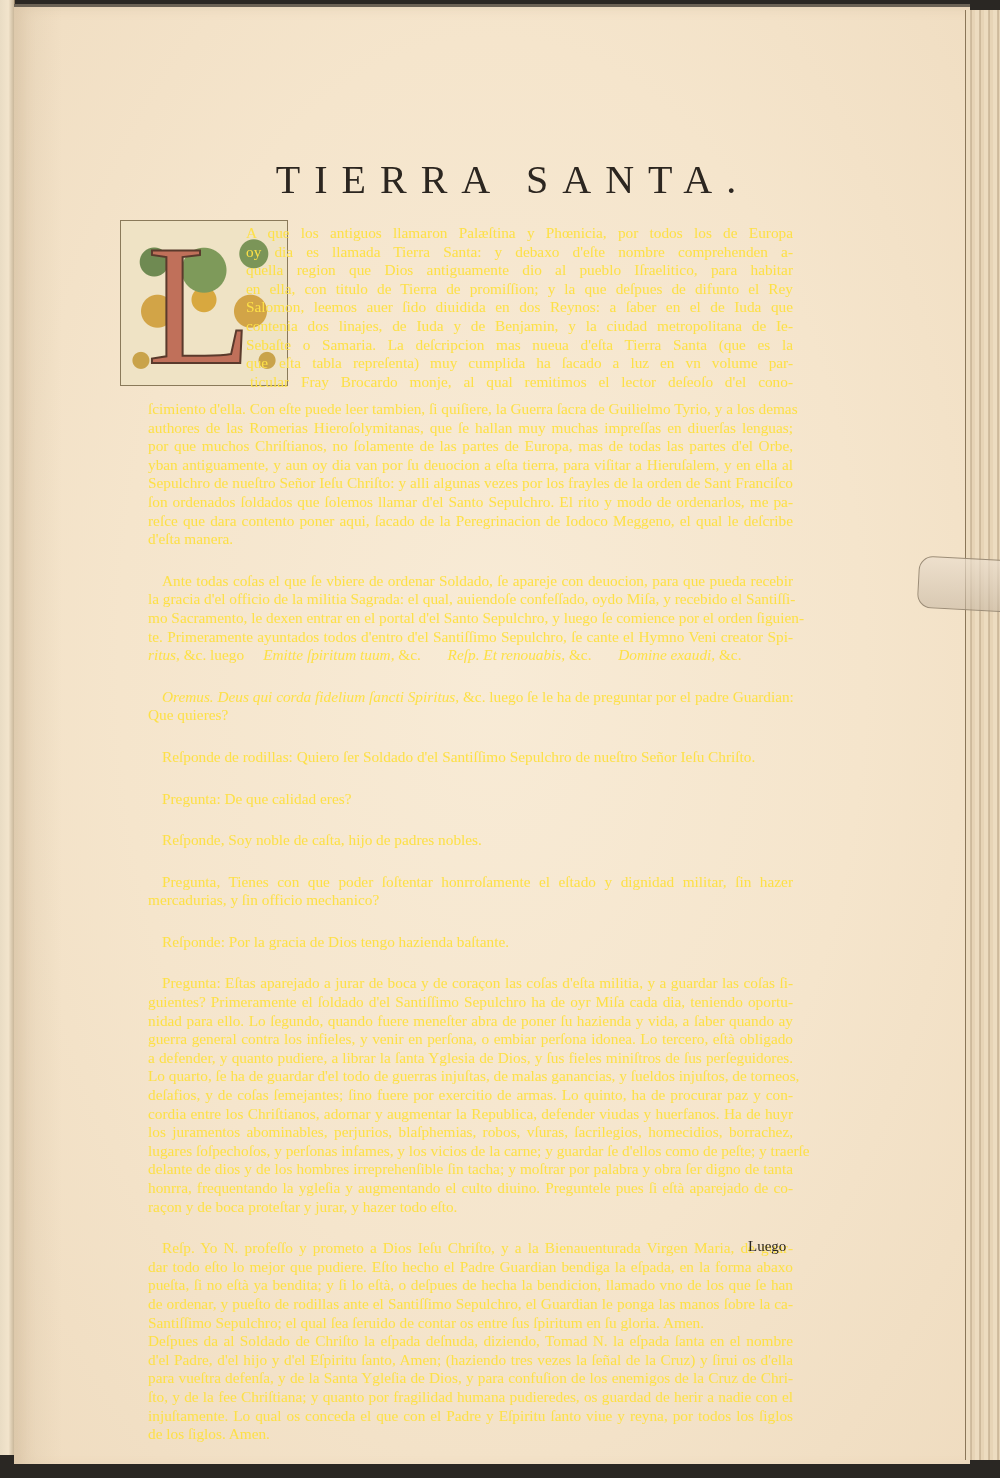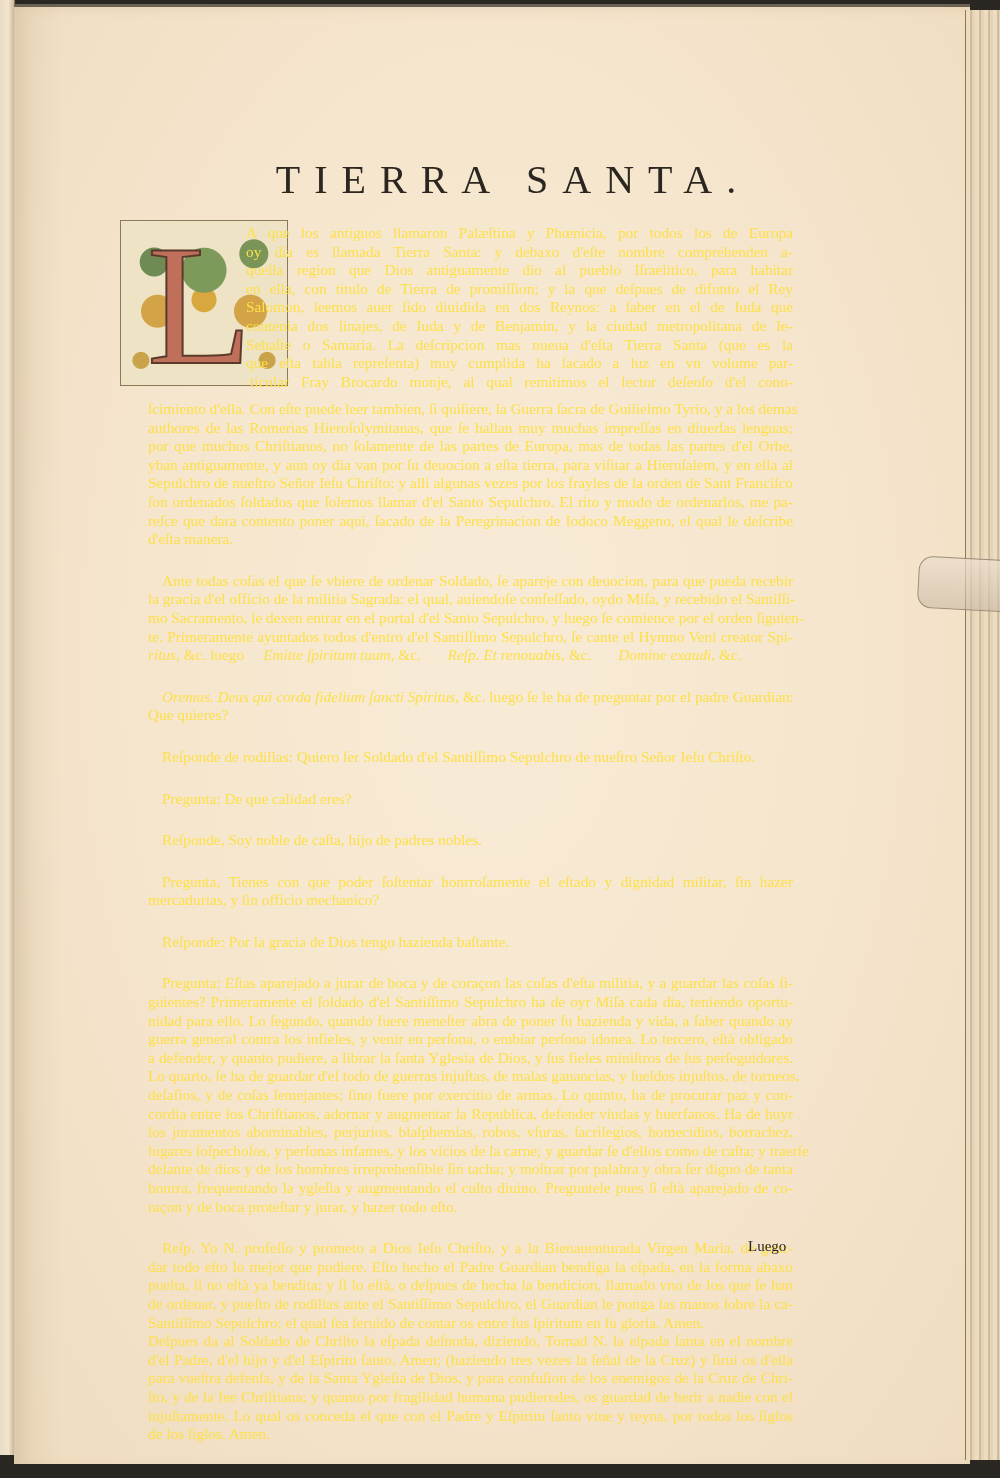--- a/index.html
+++ b/index.html
@@ -150,21 +150,21 @@
   <div>
     <span class="line indent">Pregunta: Eſtas aparejado a jurar de boca y de coraçon las coſas d'eſta militia, y a guardar las coſas ſi-</span>
     <span class="line">guientes? Primeramente el ſoldado d'el Santiſſimo Sepulchro ha de oyr Miſa cada dia, teniendo oportu-</span>
     <span class="line">nidad para ello. Lo ſegundo, quando fuere meneſter abra de poner ſu hazienda y vida, a ſaber quando ay</span>
     <span class="line">guerra general contra los infieles, y venir en perſona, o embiar perſona idonea. Lo tercero, eſtà obligado</span>
     <span class="line">a defender, y quanto pudiere, a librar la ſanta Yglesia de Dios, y ſus fieles miniſtros de ſus perſeguidores.</span>
     <span class="line">Lo quarto, ſe ha de guardar d'el todo de guerras injuſtas, de malas ganancias, y ſueldos injuſtos, de torneos,</span>
     <span class="line">deſafios, y de coſas ſemejantes; ſino fuere por exercitio de armas. Lo quinto, ha de procurar paz y con-</span>
     <span class="line">cordia entre los Chriſtianos, adornar y augmentar la Republica, defender viudas y huerfanos. Ha de huyr</span>
     <span class="line">los juramentos abominables, perjurios, blaſphemias, robos, vſuras, ſacrilegios, homecidios, borrachez,</span>
-    <span class="line">lugares ſoſpechoſos, y perſonas infames, y los vicios de la carne; y guardar ſe d'ellos como de caſta; y traerſe</span>
+    <span class="line">lugares ſoſpechoſos, y perſonas infames, y los vicios de la carne; y guardar ſe d'ellos como de peſte; y traerſe</span>
     <span class="line">delante de dios y de los hombres irreprehenſible ſin tacha; y moſtrar por palabra y obra ſer digno de tanta</span>
     <span class="line">honrra, frequentando la ygleſia y augmentando el culto diuino. Preguntele pues ſi eſtà aparejado de co-</span>
     <span class="line last">raçon y de boca proteſtar y jurar, y hazer todo eſto.</span>
   </div>
 
   <div>
     <span class="line indent">Reſp. Yo N. profeſſo y prometo a Dios Ieſu Chriſto, y a la Bienauenturada Virgen Maria, de guar-</span>
     <span class="line">dar todo eſto lo mejor que pudiere. Eſto hecho el Padre Guardian bendiga la eſpada, en la forma abaxo</span>
     <span class="line">pueſta, ſi no eſtà ya bendita; y ſi lo eſtà, o deſpues de hecha la bendicion, llamado vno de los que ſe han</span>
     <span class="line">de ordenar, y pueſto de rodillas ante el Santiſſimo Sepulchro, el Guardian le ponga las manos ſobre la ca-</span>

